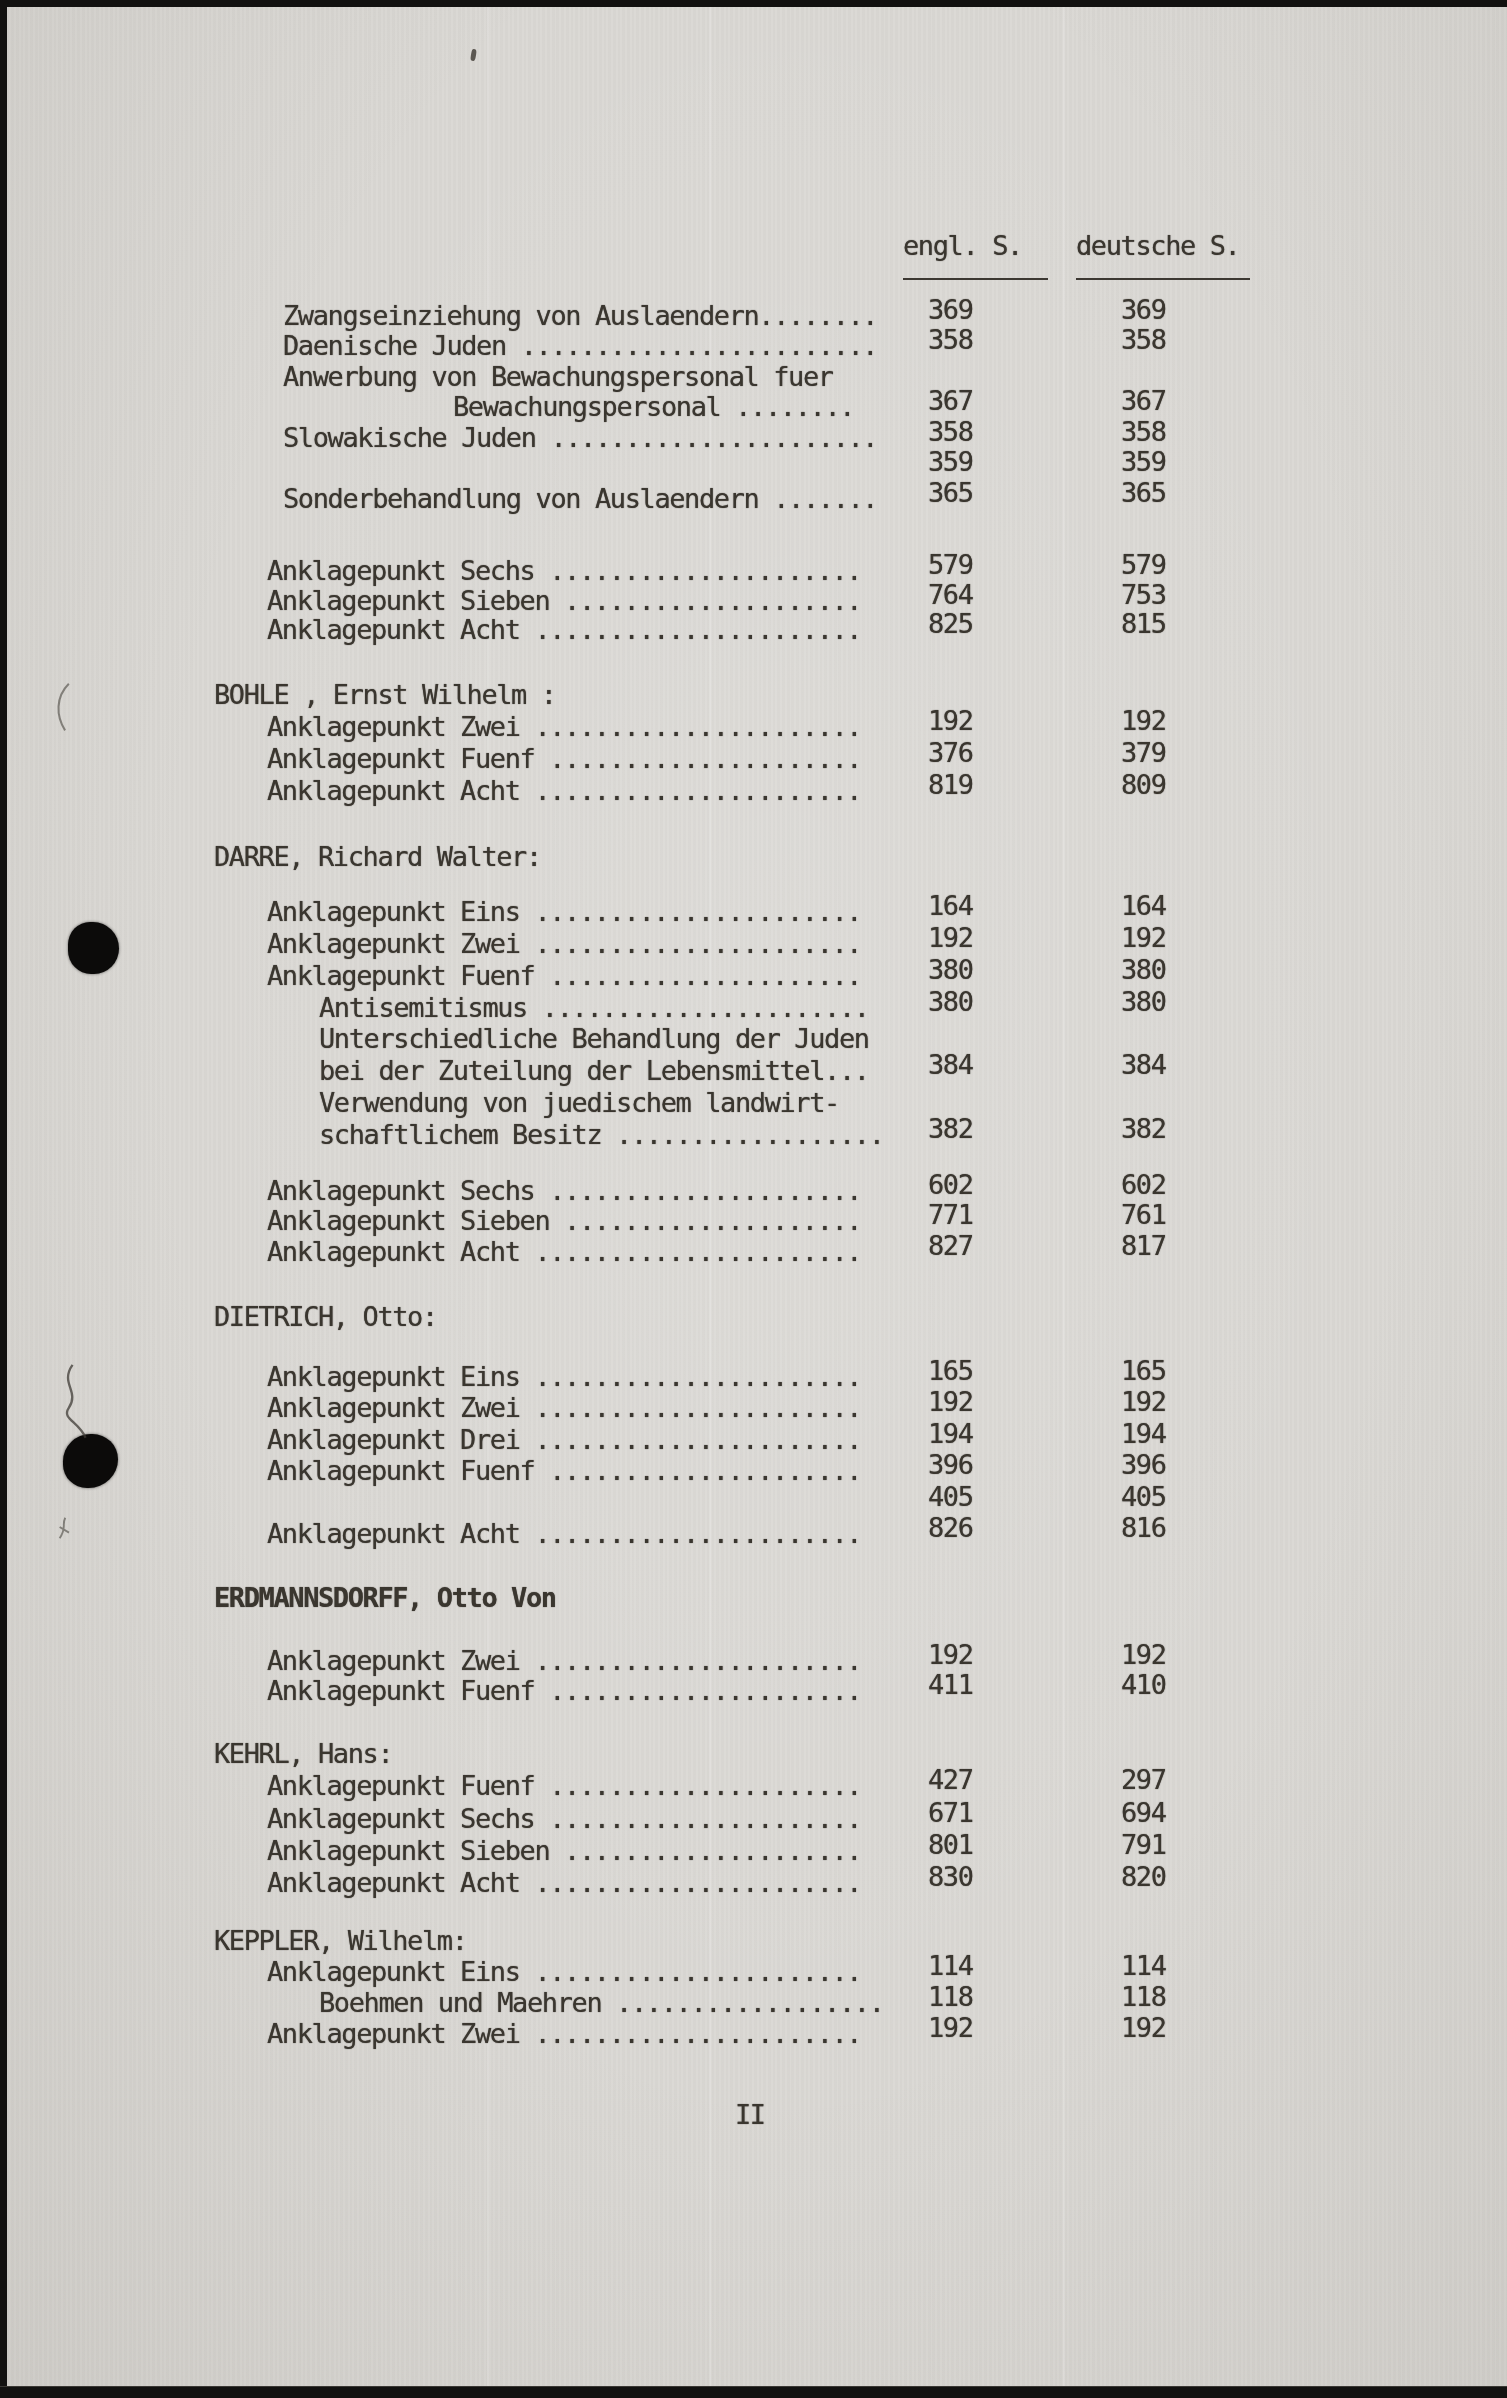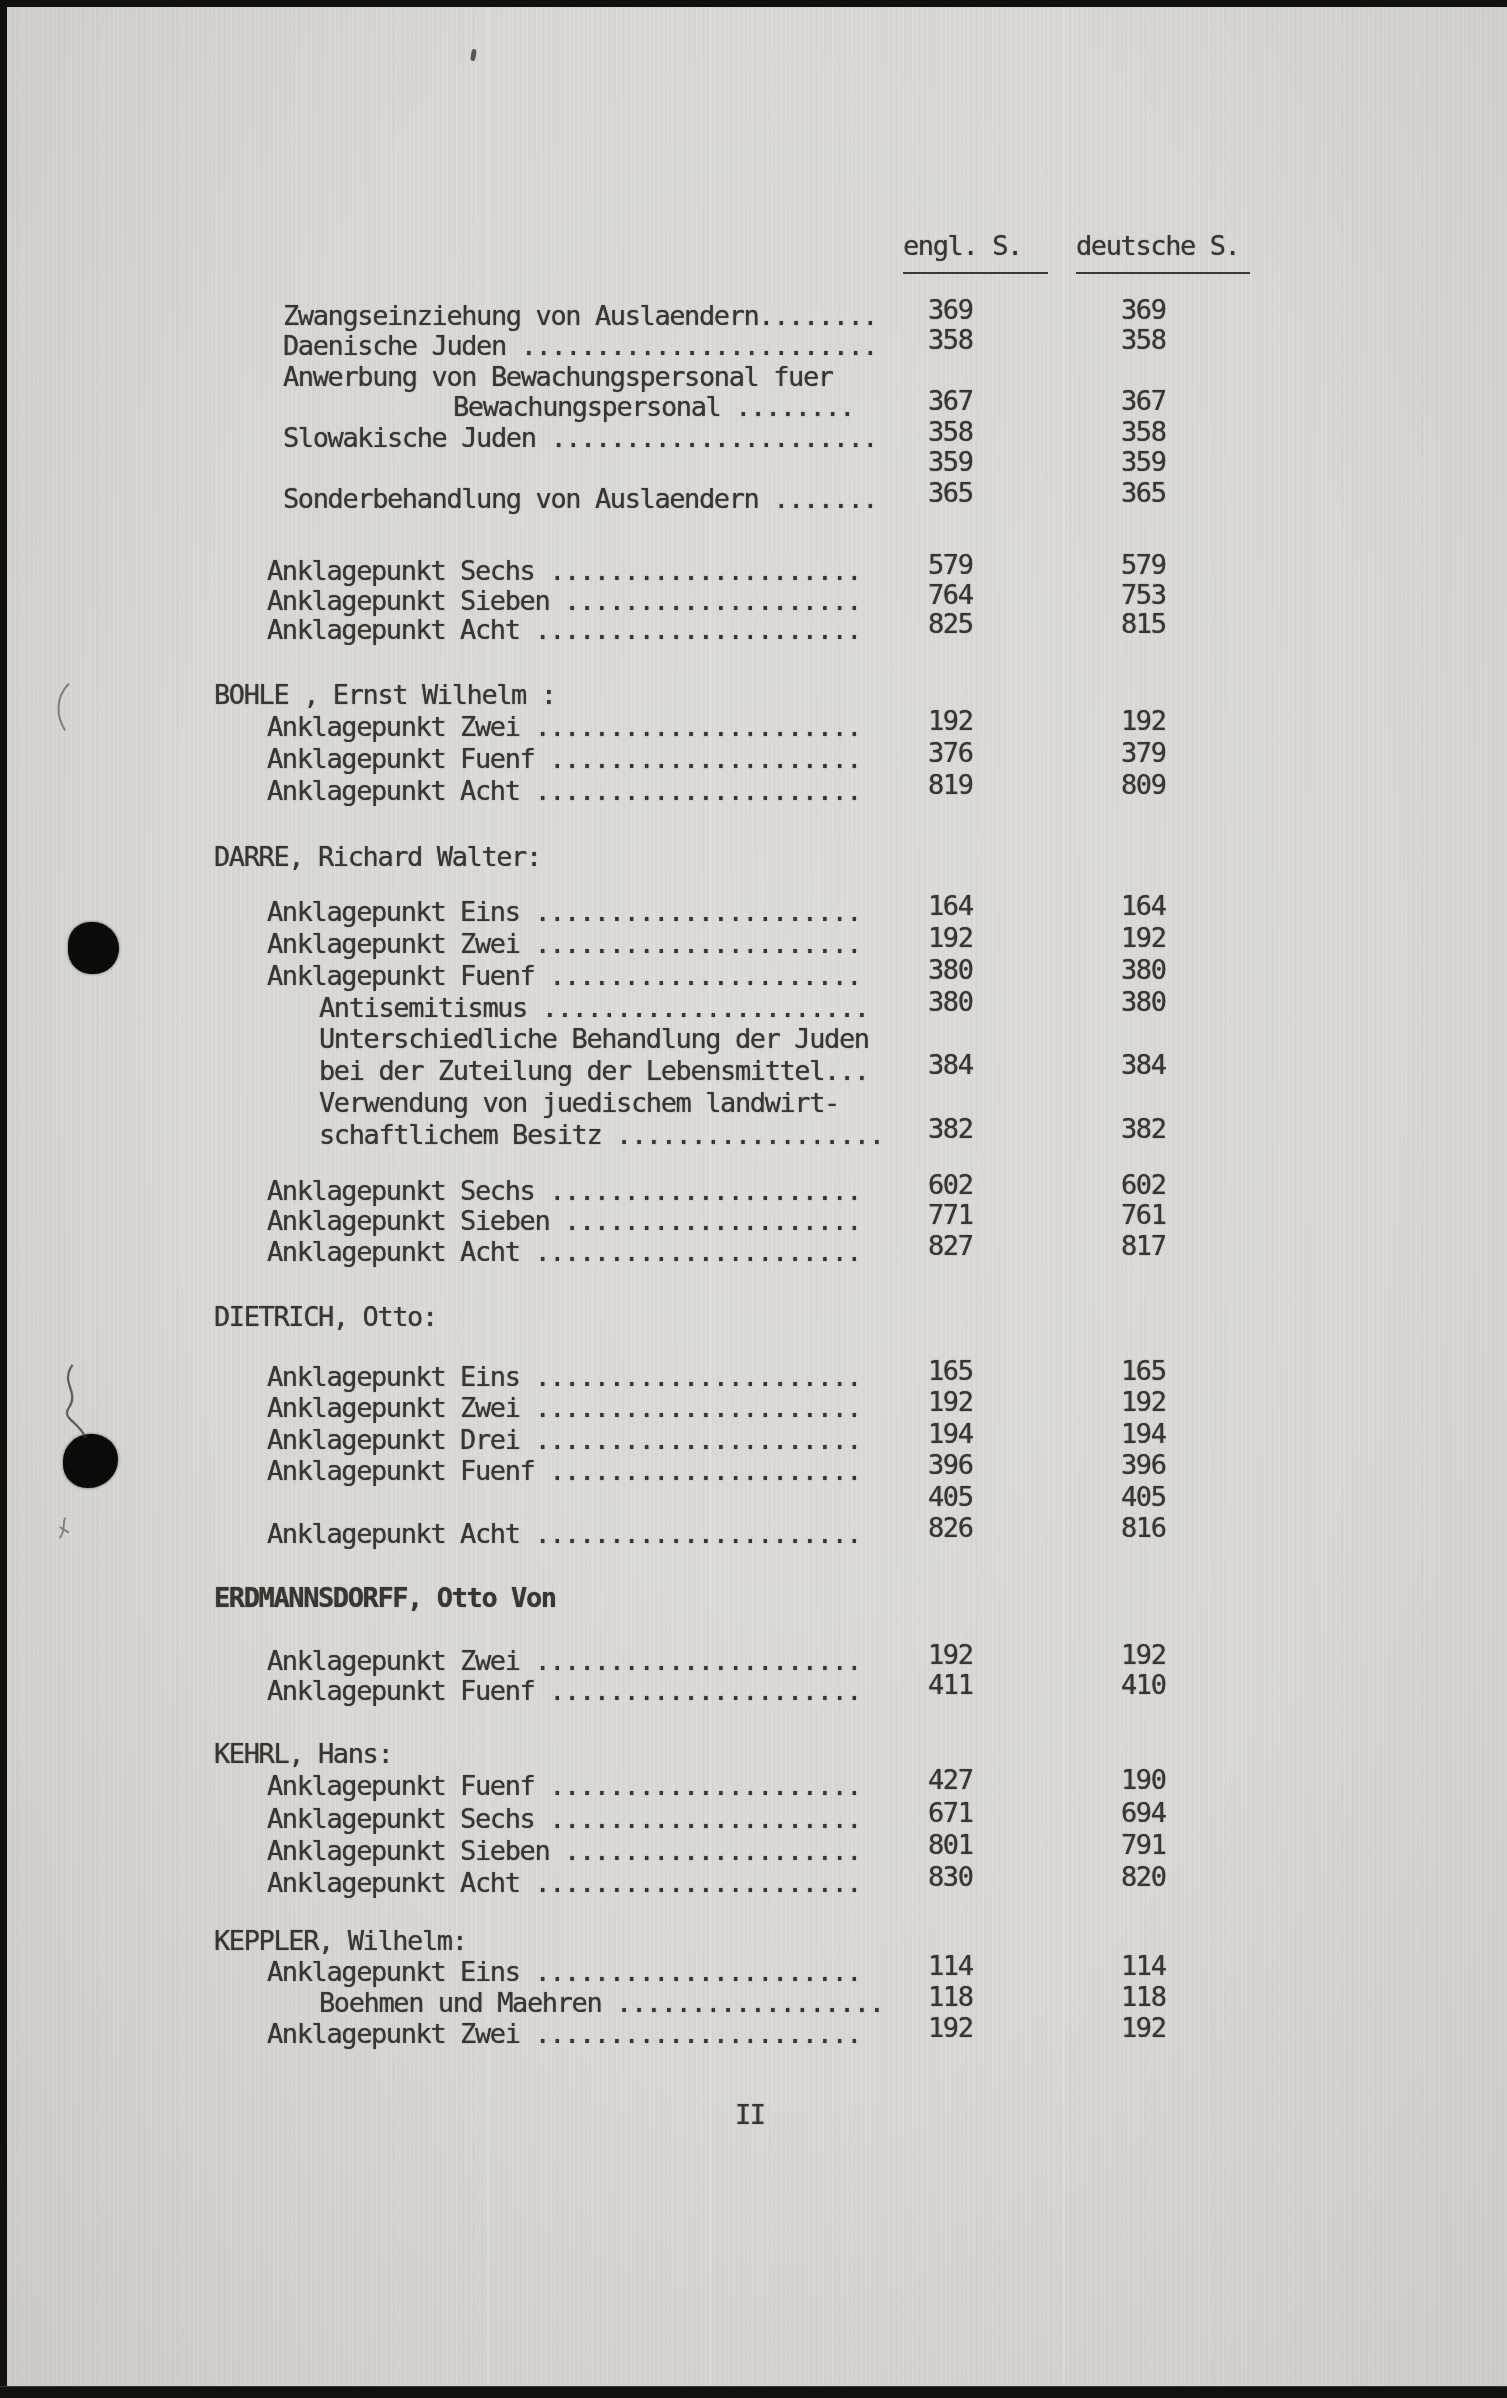--- a/index.html
+++ b/index.html
@@ -17,21 +17,21 @@
   }
   .streak{position:absolute;top:0;bottom:0;width:1.9px;background:rgba(255,255,255,0.35);opacity:.5;}
   .edge{position:absolute;background:#121110;}
   .edge-top{left:0;top:0;width:1507px;height:6.6px;}
   .edge-left{left:0;top:0;width:6.6px;height:2399px;}
   .edge-bottom{left:0;top:2386px;width:1507px;height:12px;border-top:1.9px solid #3a3834;}
   .txt{
     font-size:27px;letter-spacing:-1.4px;line-height:28px;white-space:pre;
     color:#3a362f;text-shadow:0 0 1.1px rgba(45,40,34,0.78);
   }
-  .hdr{position:absolute;display:inline-block;border-bottom:2.8px solid #3c3832;padding-bottom:12px;}
+  .hdr{position:absolute;display:inline-block;border-bottom:2.8px solid #3c3832;padding-bottom:18px;}
   .section{position:absolute;left:0;width:1507px;}
   .row{position:absolute;left:0;width:1507px;height:32px;}
   .label{position:absolute;top:0;}
   .num{position:absolute;top:-5.6px;}
   .ind-name{left:214px;}
   .ind-entry{left:267px;}
   .ind-topic{left:283px;}
   .ind-sub{left:319px;}
   .ind-sub2{left:349px;}
   .ind-deep{left:453px;}
@@ -240,21 +240,21 @@
         <span class="txt num col-deutsche">410</span>
       </div>
     </div>
     <div class="section" style="top: 1740px;">
       <div class="row" style="top: 0px;">
         <span class="txt label ind-name">KEHRL, Hans:</span>
       </div>
       <div class="row" style="top: 32px;">
         <span class="txt label ind-entry">Anklagepunkt Fuenf .....................</span>
         <span class="txt num col-engl">427</span>
-        <span class="txt num col-deutsche">190</span>
+        <span class="txt num col-deutsche">297</span>
       </div>
       <div class="row" style="top: 65px;">
         <span class="txt label ind-entry">Anklagepunkt Sechs .....................</span>
         <span class="txt num col-engl">671</span>
         <span class="txt num col-deutsche">694</span>
       </div>
       <div class="row" style="top: 97px;">
         <span class="txt label ind-entry">Anklagepunkt Sieben ....................</span>
         <span class="txt num col-engl">801</span>
         <span class="txt num col-deutsche">791</span>

